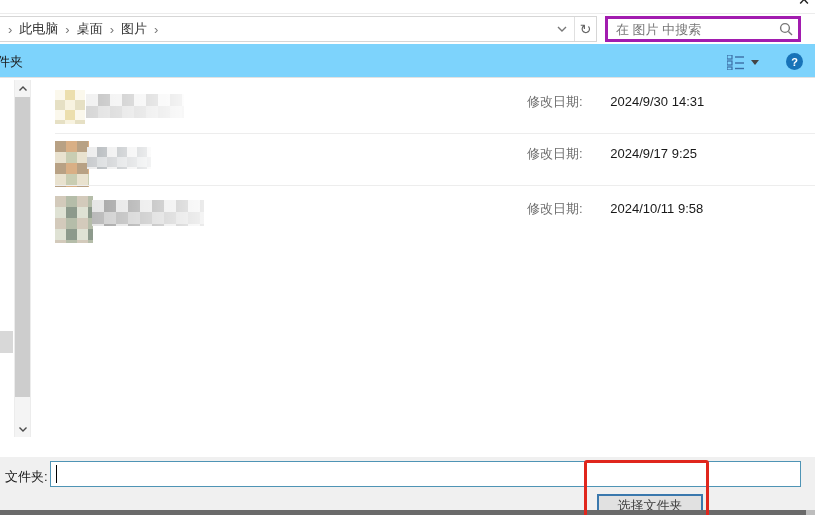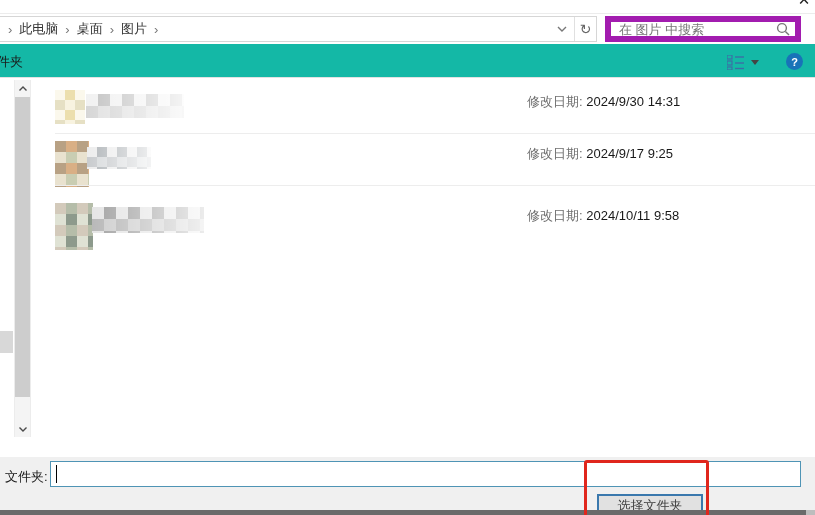--- a/index.html
+++ b/index.html
@@ -17,48 +17,48 @@
   .address-bar{position:absolute;left:-1px;top:16px;width:598px;height:26px;
     border:1px solid #d6d6d6;background:#fff;display:flex;align-items:center;}
   .crumbs{display:flex;align-items:center;gap:7px;padding-left:8px;flex:1;white-space:nowrap;overflow:hidden;}
   .crumb-chevron{color:#777;font-size:13px;}
   .crumb{color:#333;cursor:default;}
   .addr-dd{width:24px;height:24px;display:flex;align-items:center;justify-content:center;}
   .addr-sep{width:1px;height:24px;background:#e0e0e0;}
   .refresh-btn{width:21px;height:24px;display:flex;align-items:center;justify-content:center;
     color:#666;font-size:14px;}
   .search-box{position:absolute;left:605px;top:16px;width:196px;height:26px;
-    border:6px solid #a21caf;background:#fff;display:flex;align-items:center;}
+    border:3px solid #a21caf;background:#fff;display:flex;align-items:center;}
   .search-box input{flex:1;border:0;outline:0;padding:0 4px 0 8px;font:13px "Liberation Sans","DejaVu Sans",sans-serif;
     color:#333;background:transparent;min-width:0;}
   .search-box input::placeholder{color:#767676;opacity:1;}
   .search-glyph{width:24px;display:flex;align-items:center;justify-content:center;}
   
-  .toolbar{position:absolute;left:0;top:44px;width:815px;height:34px;background:#14b8a6;
+  .toolbar{position:absolute;left:0;top:44px;width:815px;height:34px;background:#7dd3fc;
     border-bottom:1px solid #e2e2e2;display:flex;align-items:center;}
   .newfolder-cut{position:absolute;left:-3px;top:9px;color:#1a1a1a;}
   .view-btn{position:absolute;left:723px;top:7px;width:42px;height:22px;display:flex;align-items:center;gap:7px;padding-left:4px;}
   .view-caret{width:0;height:0;border-left:4px solid transparent;border-right:4px solid transparent;
     border-top:5px solid #444;}
   .help-btn{position:absolute;left:786px;top:9px;width:17px;height:17px;border-radius:50%;
     background:#1873b8;color:#fff;font-size:11px;font-weight:bold;display:flex;align-items:center;justify-content:center;}
   
   .list-region{position:absolute;left:0;top:78px;width:815px;height:362px;background:#fff;}
   .left-partial{position:absolute;left:0;top:253px;width:13px;height:22px;background:#d8d8d8;}
   .vscroll{position:absolute;left:14px;top:2px;width:17px;height:357px;background:#f4f4f4;
     border-left:1px solid #ececec;border-right:1px solid #ececec;}
   .vscroll .arrow{position:absolute;left:0;width:15px;height:16px;display:flex;align-items:center;justify-content:center;}
   .vscroll .arrow.up{top:0;}
   .vscroll .arrow.down{bottom:0;}
   .vscroll .thumb{position:absolute;left:0;top:17px;width:15px;height:300px;background:#cdcdcd;}
   .row{position:absolute;left:32px;width:783px;height:47px;}
   .row-sep{position:absolute;left:55px;width:760px;height:1px;background:#ededed;}
   .date{position:absolute;left:495px;top:7px;white-space:nowrap;}
   .date .lbl{color:#6e6e6e;text-align:right;}
-  .date .val{color:#191919;}
+  .date .val{color:#191919;margin-left:24px;}
   
   .mosaic{position:absolute;filter:blur(.6px);}
   .m-icon1{background:repeating-conic-gradient(from 0deg,#ecdfae 0 25%,#f8f3e0 0 50%,#e6e0c4 0 75%,#fbf8ec 0 100%) 0 0/20px 20px;}
   .m-icon2{background:repeating-conic-gradient(from 0deg,#d9af85 0 25%,#c9cdb2 0 50%,#e9e2cf 0 75%,#b8a184 0 100%) 0 0/22px 22px;}
   .m-icon3{background:repeating-conic-gradient(from 0deg,#b5bda9 0 25%,#8d9a8c 0 50%,#dfe2d4 0 75%,#d3cabb 0 100%) 0 0/22px 22px;}
   .m-name1{background:linear-gradient(90deg,rgba(255,255,255,.15),rgba(255,255,255,.85)),
     repeating-conic-gradient(from 0deg,#b9b9b9 0 25%,#dcdcdc 0 50%,#cfcfcf 0 75%,#efefef 0 100%) 0 0/24px 24px;}
   .m-name2{background:linear-gradient(90deg,rgba(255,255,255,.1),rgba(255,255,255,.8)),
     repeating-conic-gradient(from 0deg,#a9aeb2 0 25%,#d4d7d9 0 50%,#c2c5c8 0 75%,#ebebeb 0 100%) 0 0/20px 20px;}
   .m-name3{background:linear-gradient(90deg,rgba(255,255,255,.05),rgba(255,255,255,.8)),
@@ -169,21 +169,21 @@
     <div class="row" style="top:60px;">
       <div class="mosaic m-icon2" style="left:23px;top:3px;width:34px;height:46px;"></div>
       <div class="mosaic m-name2" style="left:55px;top:9px;width:64px;height:22px;"></div>
       <div class="date">
         <span class="lbl">修改日期:</span>
         <span class="val">2024/9/17 9:25</span>
       </div>
     </div>
     <div class="row-sep" style="top:107px;"></div>
 
-    <div class="row" style="top:122px;">
+    <div class="row" style="top:115px;">
       <div class="mosaic m-icon3" style="left:23px;top:3px;width:38px;height:47px;"></div>
       <div class="mosaic m-name3" style="left:60px;top:7px;width:112px;height:26px;"></div>
       <div class="date">
         <span class="lbl">修改日期:</span>
         <span class="val">2024/10/11 9:58</span>
       </div>
     </div>
   </div>
 
   <div class="footer">

